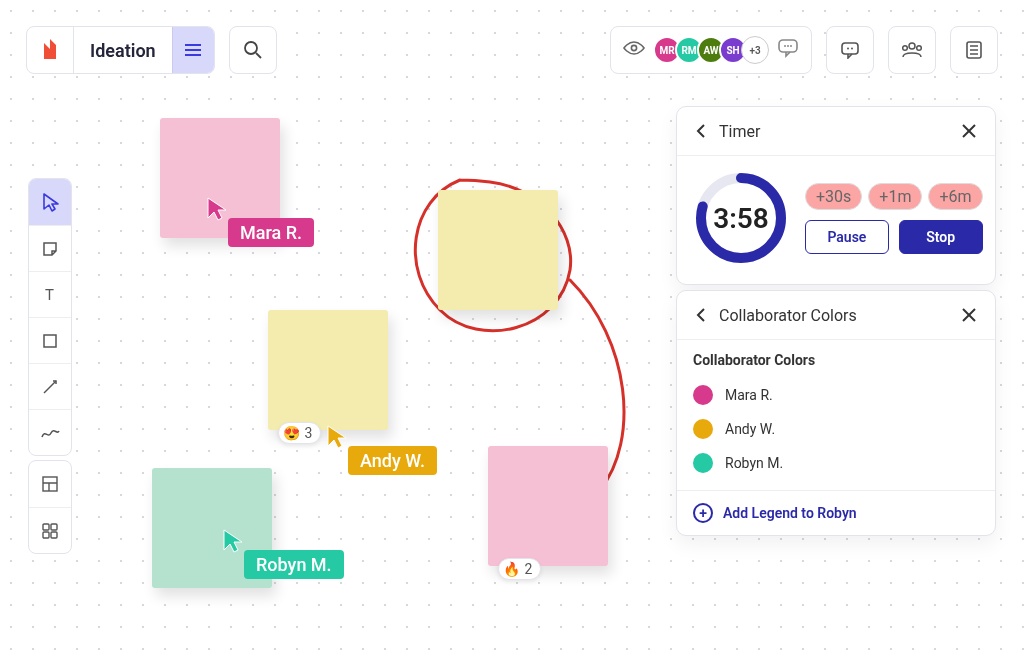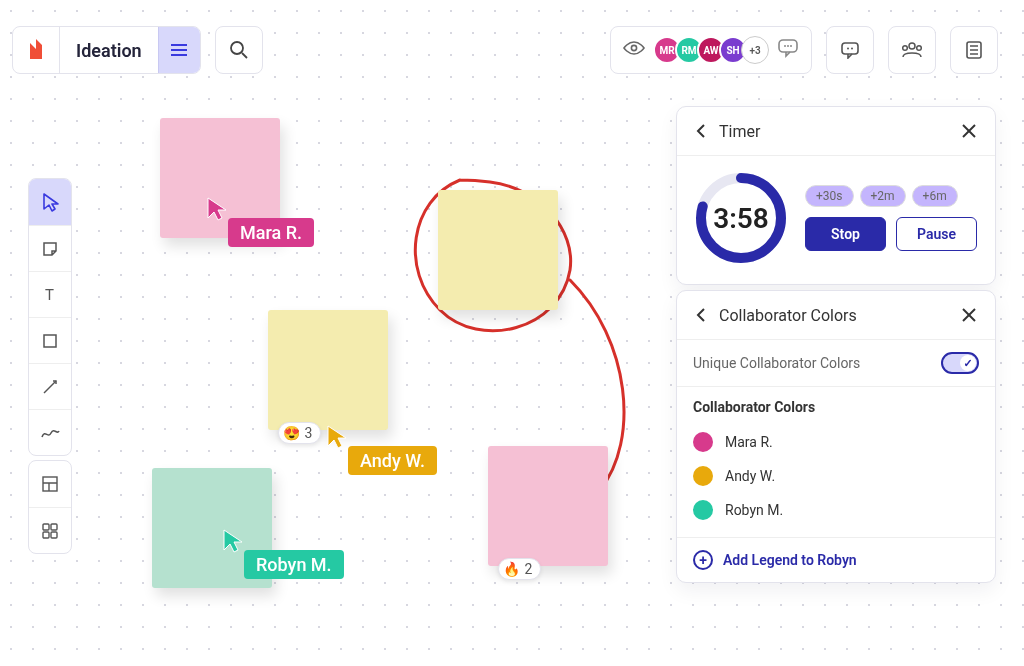--- a/index.html
+++ b/index.html
@@ -1,20 +1,20 @@
 <!DOCTYPE html>
 <html><head>
 <meta charset="utf-8">
 <style>
   *{box-sizing:border-box;margin:0;padding:0;font-family:-apple-system,BlinkMacSystemFont,"Segoe UI",Roboto,Helvetica,Arial,sans-serif}
   html,body{width:1024px;height:666px;overflow:hidden;background:#fff}
   
   .canvas{position:absolute;inset:0;background-image:radial-gradient(#d7d7e0 1.2px,transparent 1.2px);background-size:22px 22px;background-position:0 0}
   
-  .topbar{position:absolute;top:26px;left:12px;right:26px;height:48px;display:flex;align-items:center;gap:14px}
+  .topbar{position:absolute;top:26px;left:26px;right:26px;height:48px;display:flex;align-items:center;gap:14px}
   .doc-pill{display:flex;align-items:stretch;height:48px;border:1px solid #e3e3ec;border-radius:8px;overflow:hidden;background:#fff}
   .doc-logo{width:46px;display:flex;align-items:center;justify-content:center}
   .doc-title{display:flex;align-items:center;padding:0 16px;font-size:18px;font-weight:600;color:#24243a;border-left:1px solid #e3e3ec}
   .doc-menu{width:42px;display:flex;align-items:center;justify-content:center;background:#d8d8fb;border-left:1px solid #c9c9f2}
   .sqbtn{width:48px;height:48px;border:1px solid #e3e3ec;border-radius:8px;background:#fff;display:flex;align-items:center;justify-content:center;cursor:pointer}
   .spacer{flex:1}
   .topcluster{display:flex;align-items:center;gap:8px;border:1px solid #e3e3ec;border-radius:8px;background:#fff;height:48px;padding:0 12px}
   .avatars{display:flex;}
   .av{width:28px;height:28px;border-radius:50%;display:flex;align-items:center;justify-content:center;font-size:10px;font-weight:700;color:#fff;margin-left:-6px;border:2px solid #fff}
   .av:first-child{margin-left:0}
@@ -44,21 +44,21 @@
   .panel-hd .title{font-weight:400;font-size:16px;flex:1}
   .chev{width:20px;height:20px;display:flex;align-items:center;justify-content:center;cursor:pointer;color:#444}
   .close{width:24px;height:24px;cursor:pointer;display:flex;align-items:center;justify-content:center;color:#444}
   
   .timerbody{display:flex;align-items:center;gap:18px;padding:16px 18px 20px}
   .ring{position:relative;width:92px;height:92px}
   .ring svg{transform:rotate(-90deg)}
   .ring .tval{position:absolute;inset:0;display:flex;align-items:center;justify-content:center;font-size:28px;font-weight:600;color:#222}
   .timer-rt{flex:1;display:flex;flex-direction:column;gap:10px}
   .chips{display:flex;gap:6px}
-  .chip{border:1px solid #ddd;border-radius:14px;padding:3px 10px;font-size:12px;color:#666;cursor:pointer;background:#c4b5fd}
+  .chip{border:1px solid #ddd;border-radius:14px;padding:3px 10px;font-size:16px;color:#666;cursor:pointer;background:#fca5a5}
   .btnrow{display:flex;gap:10px}
   .btn{flex:1;height:34px;border-radius:6px;font-weight:600;font-size:14px;display:flex;align-items:center;justify-content:center;cursor:pointer}
   .btn-outline{border:1.5px solid #2a2aa8;color:#2a2aa8;background:#fff}
   .btn-solid{background:#2a2aa8;color:#fff;border:1.5px solid #2a2aa8}
   
   .prow{display:flex;align-items:center;justify-content:space-between;padding:12px 16px;border-bottom:1px solid #eee}
   .toggle{width:38px;height:22px;border-radius:12px;border:2px solid #2a2aa8;background:#d8d8fb;position:relative}
   .toggle .knob{position:absolute;right:1px;top:1px;width:16px;height:16px;border-radius:50%;background:#fff;display:flex;align-items:center;justify-content:center;color:#2a2aa8;font-size:11px;font-weight:700}
   .subhd{padding:12px 16px 6px;font-weight:700}
   .clist{padding:4px 16px 10px}
@@ -139,21 +139,21 @@
   <div class="topcluster">
     <span style="color:#666">
       <svg width="22" height="16">
           <path d="M11 2 C5 2 1 8 1 8 s4 6 10 6 10-6 10-6 S17 2 11 2 Z" fill="none" stroke="#666" stroke-width="1.6"></path>
           <circle cx="11" cy="8" r="2.6" fill="none" stroke="#666" stroke-width="1.6"></circle>
         </svg>
     </span>
     <div class="avatars">
       <div class="av" style="background:#d73a8c">MR</div>
       <div class="av" style="background:#25c9a3">RM</div>
-      <div class="av" style="background:#be185d">AW</div>
+      <div class="av" style="background:#4d7c0f">AW</div>
       <div class="av" style="background:#7a3ccf">SH</div>
       <div class="av av-plus">+3</div>
     </div>
     <span>
       <svg width="22" height="20">
           <rect x="2" y="2" width="18" height="12" rx="4" fill="none" stroke="#888" stroke-width="1.6"></rect>
           <circle cx="8" cy="8" r="1" fill="#888"></circle>
           <circle cx="11" cy="8" r="1" fill="#888"></circle>
           <circle cx="14" cy="8" r="1" fill="#888"></circle>
           <path d="M9 14 L9 18 L13 14" fill="none" stroke="#888" stroke-width="1.6"></path>
@@ -258,52 +258,46 @@
     <div class="ring">
       <svg width="92" height="92">
         <circle cx="46" cy="46" r="40" fill="none" stroke="#e7e7f2" stroke-width="10"></circle>
         <circle cx="46" cy="46" r="40" fill="none" stroke="#2a2aa8" stroke-width="10" stroke-linecap="round" stroke-dasharray="200 251"></circle>
       </svg>
       <div class="tval">3:58</div>
     </div>
     <div class="timer-rt">
       <div class="chips">
         <div class="chip">+30s</div>
-        <div class="chip">+2m</div>
+        <div class="chip">+1m</div>
         <div class="chip">+6m</div>
       </div>
       <div class="btnrow">
+        <div class="btn btn-outline">Pause</div>
         <div class="btn btn-solid">Stop</div>
-        <div class="btn btn-outline">Pause</div>
       </div>
     </div>
   </div>
 </div>
 
 <div class="panel" style="top:290px">
   <div class="panel-hd">
     <div class="chev">
         <svg width="10" height="14">
           <path d="M8 1 L2 7 L8 13" fill="none" stroke="#333" stroke-width="2"></path>
         </svg>
       </div>
     <div class="title">Collaborator Colors</div>
     <div class="close">
         <svg width="14" height="14">
           <line x1="1" y1="1" x2="13" y2="13" stroke="#333" stroke-width="2"></line>
           <line x1="13" y1="1" x2="1" y2="13" stroke="#333" stroke-width="2"></line>
         </svg>
       </div>
   </div>
-  <div class="prow">
-    <span style="color:#666">Unique Collaborator Colors</span>
-    <div class="toggle">
-        <div class="knob">✓</div>
-      </div>
-  </div>
   <div class="subhd">Collaborator Colors</div>
   <div class="clist">
     <div class="citem">
         <div class="swatch" style="background:#d73a8c"></div>
         <span>Mara R.</span>
       </div>
     <div class="citem">
         <div class="swatch" style="background:#e8a90c"></div>
         <span>Andy W.</span>
       </div>

